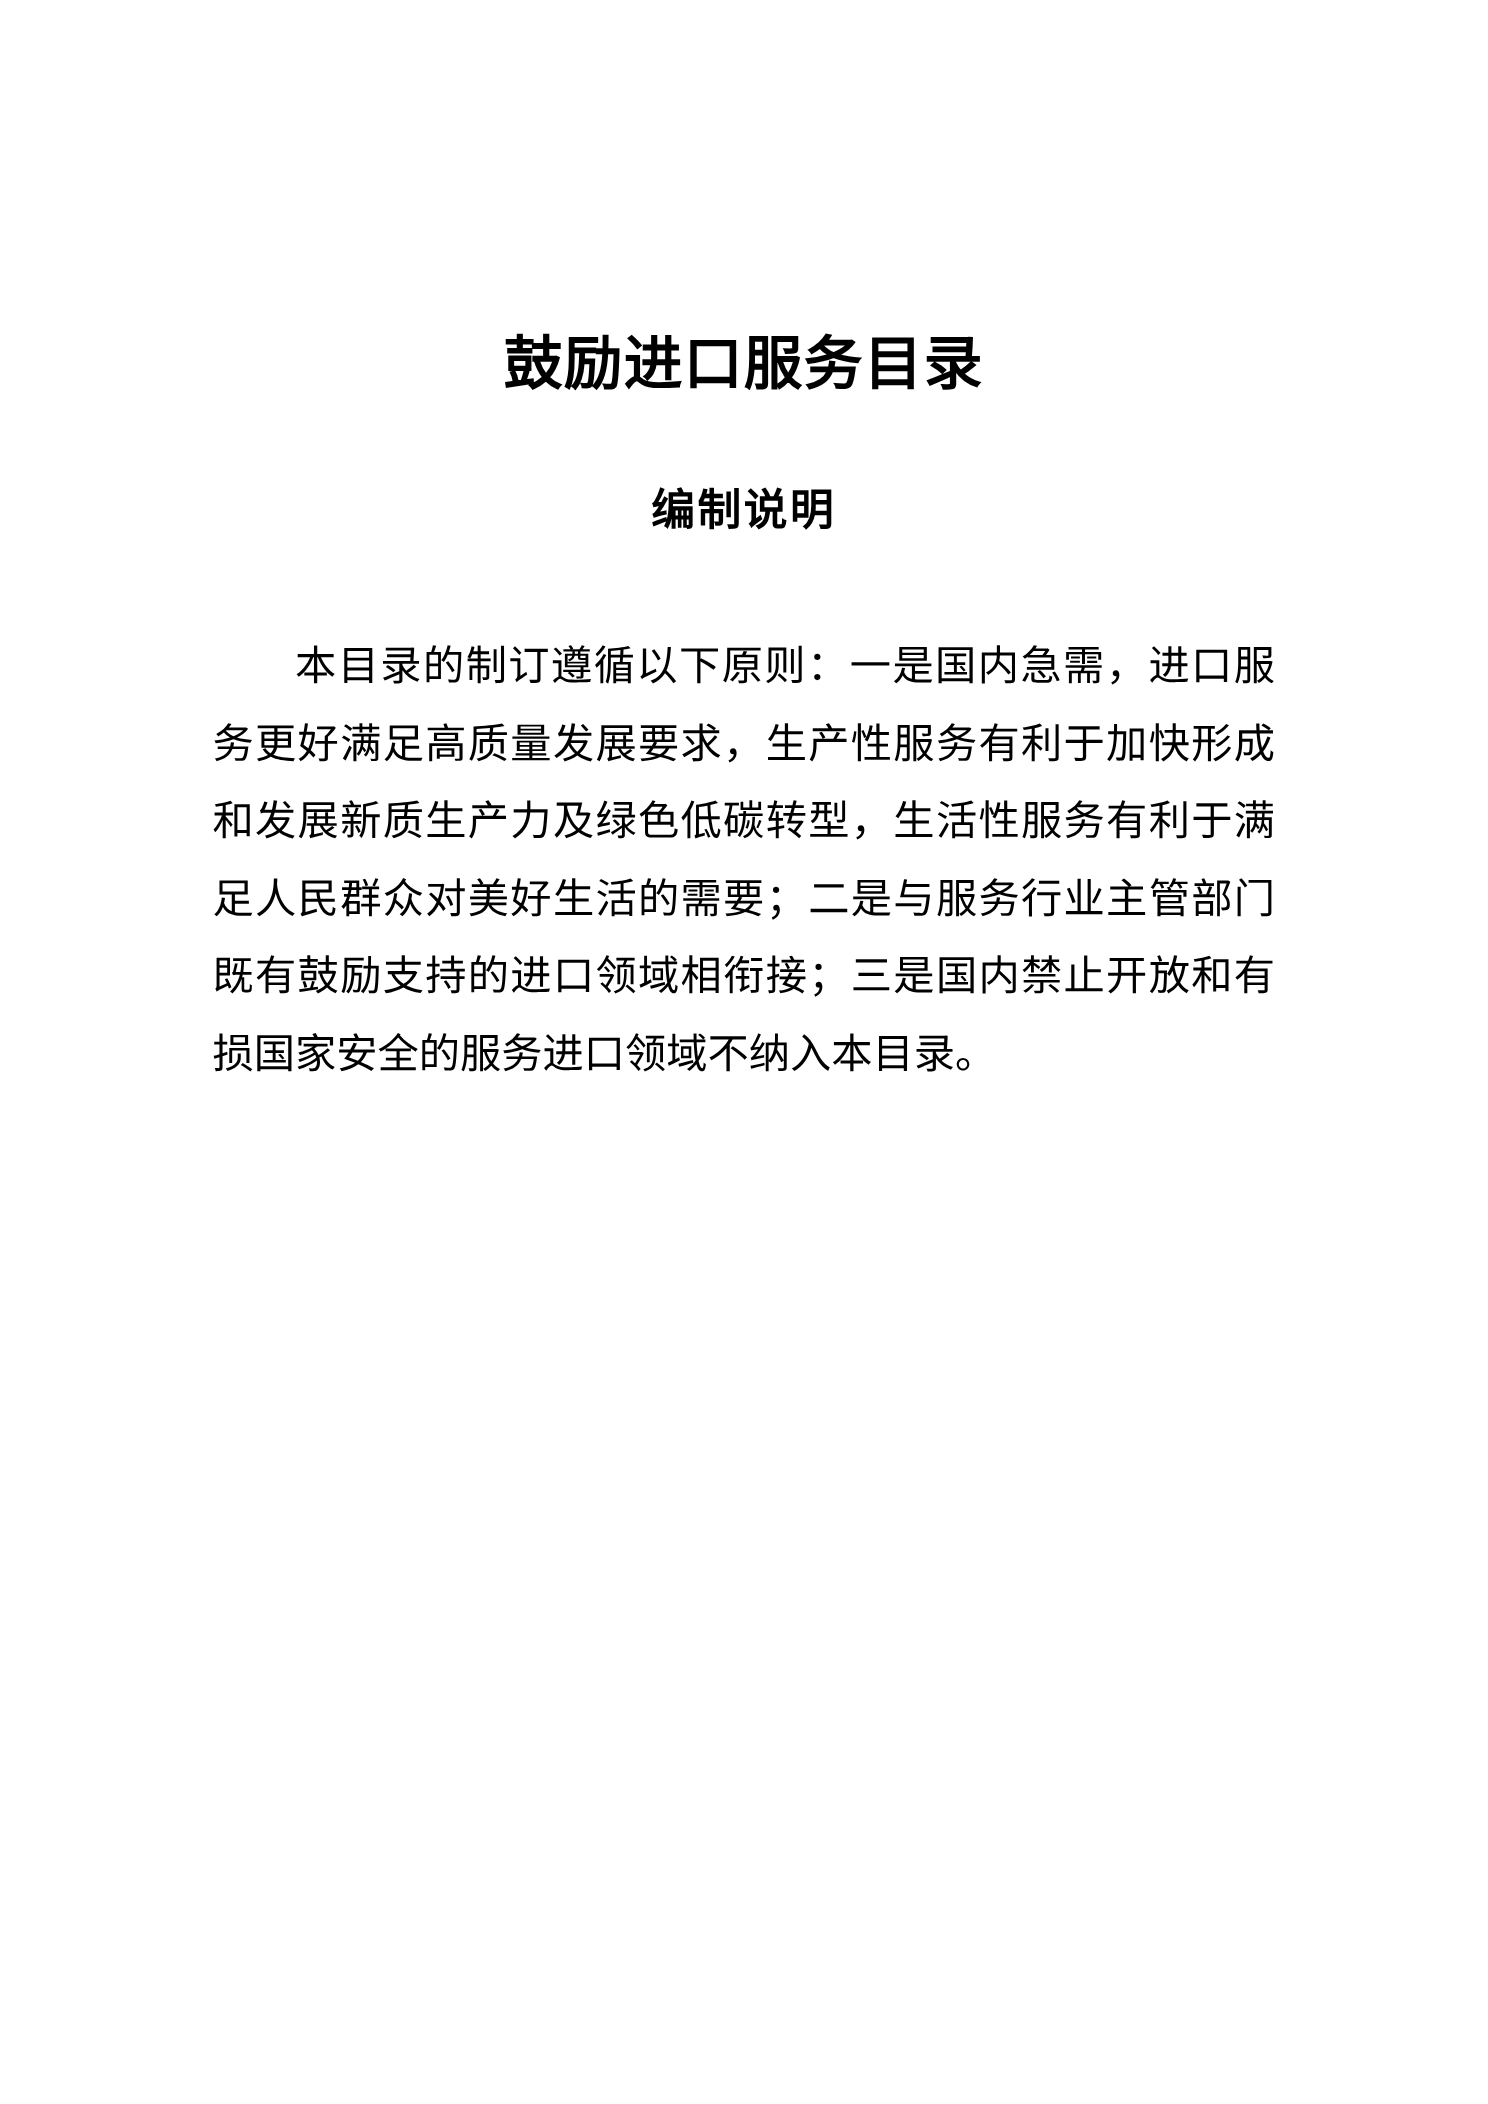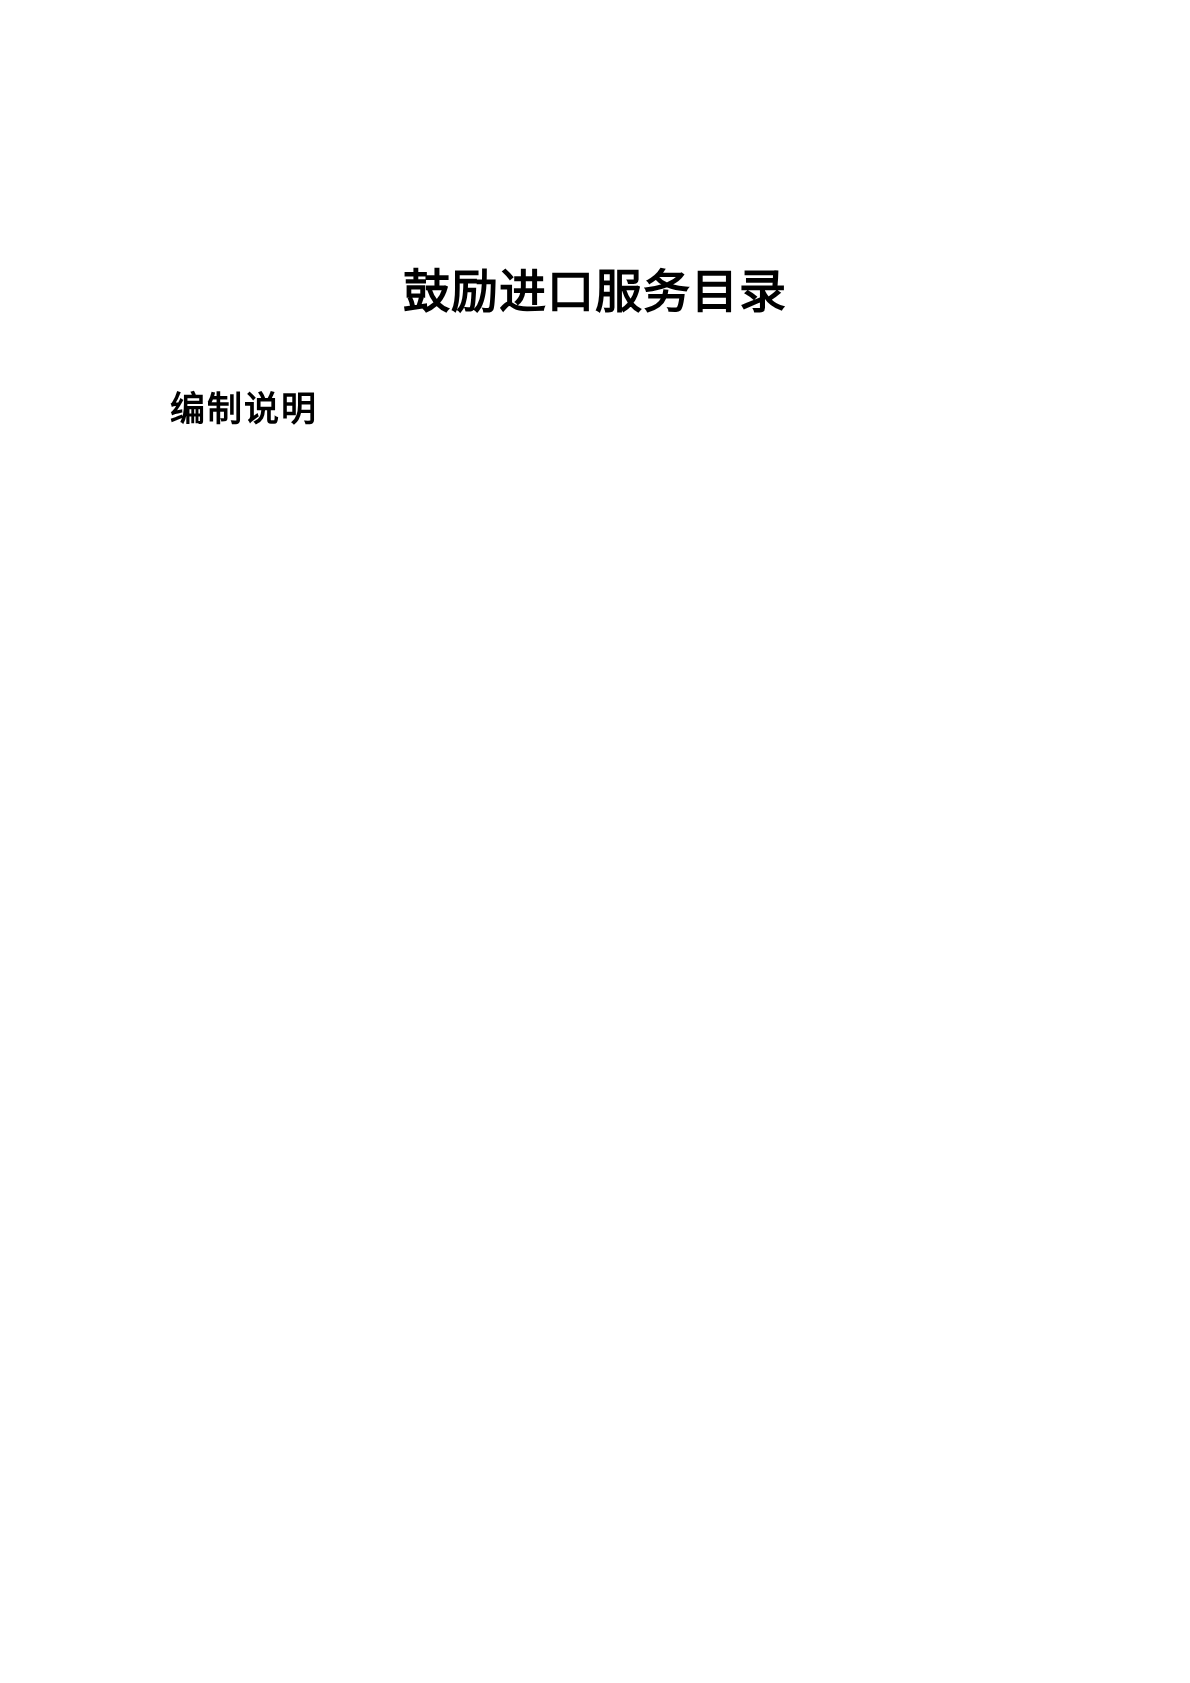--- a/index.html
+++ b/index.html
@@ -23,20 +23,21 @@
     text-align: center;
     font-family: "DejaVu Serif", "Liberation Serif", serif;
     font-weight: bold;
     font-size: 47px;
     line-height: 56px;
     letter-spacing: 1px;
     color: #000000;
   }
   .section-heading {
     margin: 67px 0 0 0;
+    text-align: center;
     font-family: "DejaVu Sans", "Liberation Sans", sans-serif;
     font-weight: 600;
     font-size: 35px;
     line-height: 44px;
     letter-spacing: 2px;
     color: #000000;
   }
   .body-text {
     margin-top: 71px;
     font-family: "DejaVu Serif", "Liberation Serif", serif;
@@ -55,14 +56,15 @@
 </style>
 </head>
 <body>
 
 <div class="page">
   <h1 class="doc-title">鼓励进口服务目录</h1>
 
   <h2 class="section-heading">编制说明</h2>
 
   <div class="body-text">
+    <p>本目录的制订遵循以下原则：一是国内急需，进口服务更好满足高质量发展要求，生产性服务有利于加快形成和发展新质生产力及绿色低碳转型，生活性服务有利于满足人民群众对美好生活的需要；二是与服务行业主管部门既有鼓励支持的进口领域相衔接；三是国内禁止开放和有损国家安全的服务进口领域不纳入本目录。</p>
   </div>
 </div>
 
 </body></html>

